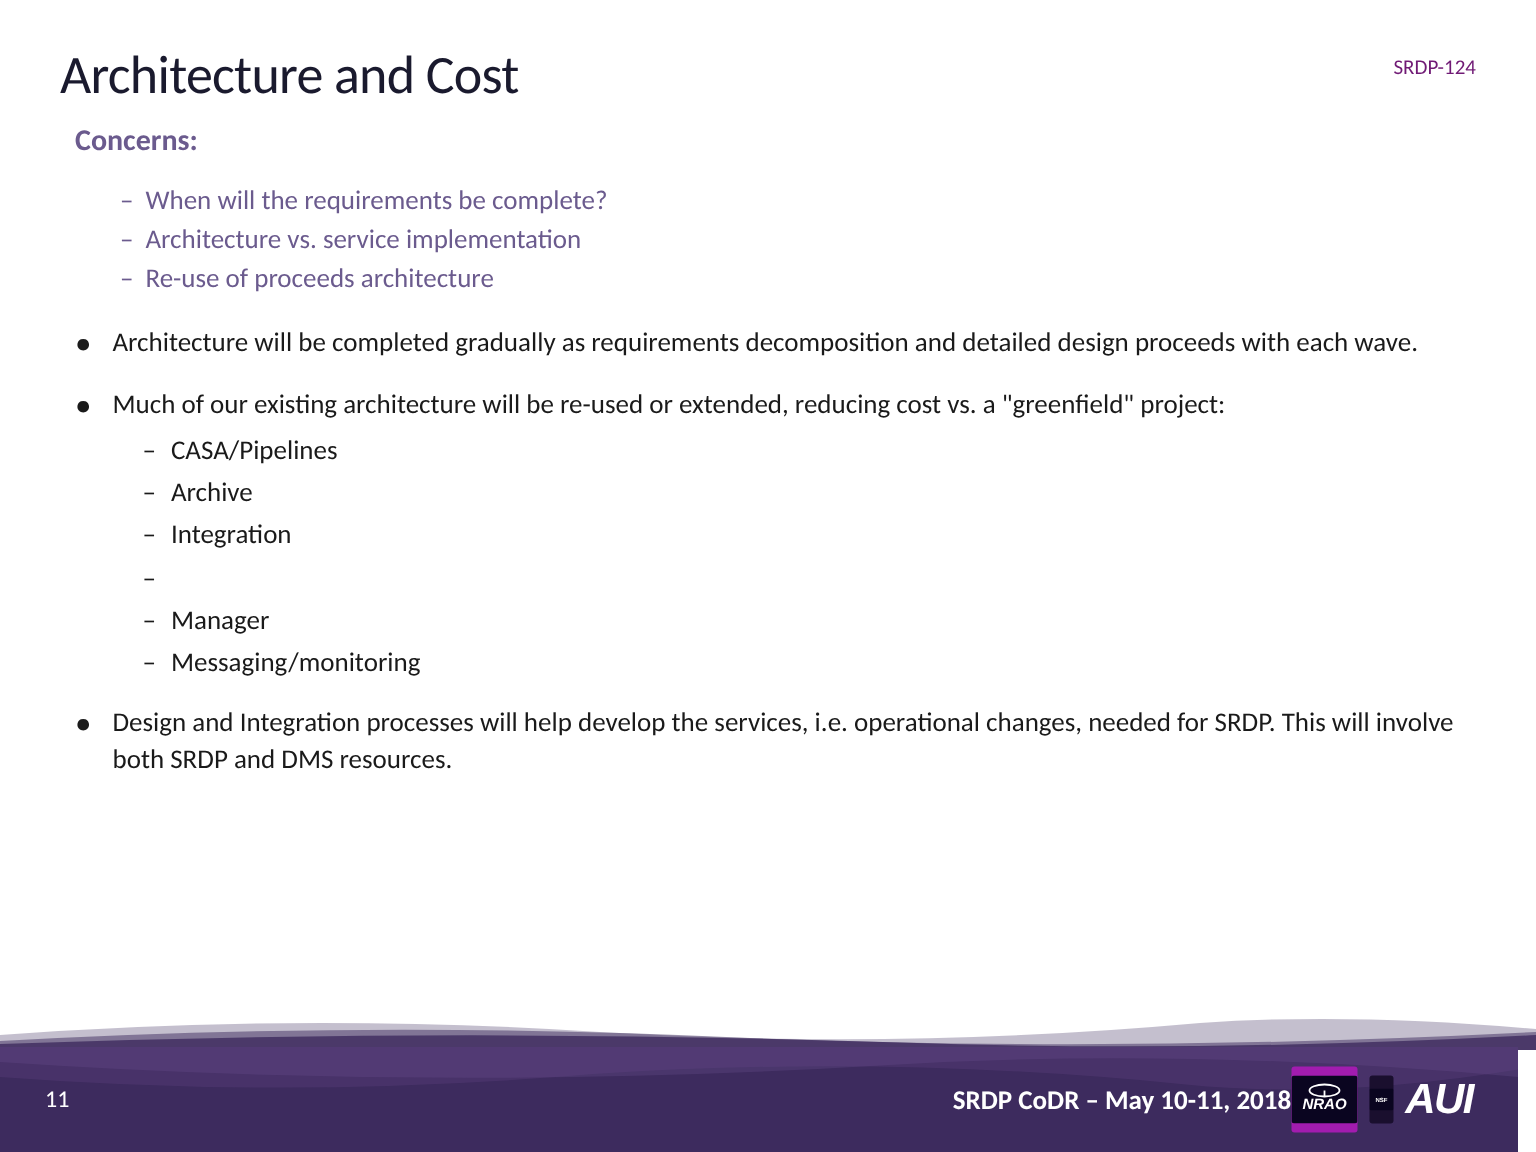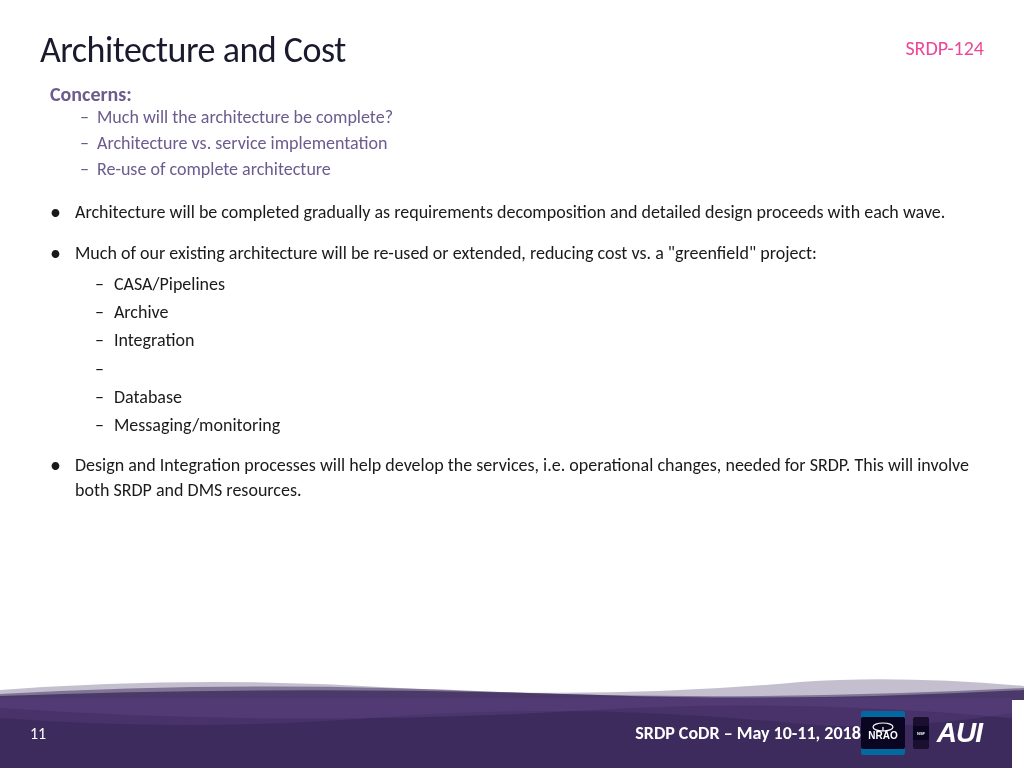--- a/index.html
+++ b/index.html
@@ -30,36 +30,36 @@
 
     .slide-title {
       font-size: 36px;
       font-weight: 400;
       color: #1a1a2e;
       font-family: 'Calibri', Arial, sans-serif;
       letter-spacing: -0.5px;
     }
 
     .slide-id {
-      font-size: 20px;
-      color: #ec4899;
+      font-size: 14px;
+      color: #701a75;
       font-weight: 400;
       margin-top: 8px;
     }
 
     
     .slide-content {
       padding: 0px 50px 10px 50px;
     }
 
     .concerns-label {
       color: #6b5b8e;
       font-size: 20px;
       font-weight: 600;
-      margin-bottom: 0;
+      margin-bottom: 16px;
     }
 
     .concerns-list {
       list-style: none;
       margin-left: 30px;
       margin-bottom: 20px;
     }
 
     .concerns-list li {
       color: #6b5b8e;
@@ -173,28 +173,29 @@
       display: flex;
       align-items: center;
       gap: 8px;
       z-index: 1;
       position: relative;
     }
 
     .logo-nrao {
       width: 44px;
       height: 44px;
-      background: #0369a1;
+      background: #a21caf;
       border-radius: 2px;
       display: flex;
       align-items: center;
       justify-content: center;
       color: white;
       font-size: 10px;
       font-weight: 700;
+      font-style: italic;
     }
 
     .logo-nsf {
       width: 16px;
       height: 32px;
       background: #1a0f2e;
       border-radius: 2px;
       display: flex;
       align-items: center;
       justify-content: center;
@@ -231,29 +232,29 @@
     <div class="slide-id">SRDP-124</div>
   </div>
 
   <div class="slide-content">
 
     <div>
       <div class="concerns-label">Concerns:</div>
       <ul class="concerns-list">
         <li>
           <span class="dash">–</span>
-          <span>Much will the architecture be complete?</span>
+          <span>When will the requirements be complete?</span>
         </li>
         <li>
           <span class="dash">–</span>
           <span>Architecture vs. service implementation</span>
         </li>
         <li>
           <span class="dash">–</span>
-          <span>Re-use of complete architecture</span>
+          <span>Re-use of proceeds architecture</span>
         </li>
       </ul>
     </div>
 
     <ul class="main-bullets">
 
       <li>
         <span class="bullet-dot">•</span>
         <div class="bullet-content">
           <span>Architecture will be completed gradually as requirements decomposition and detailed design proceeds with each wave.</span>
@@ -275,21 +276,21 @@
             </li>
             <li>
               <span class="sub-dash">–</span>
               <span>Integration</span>
             </li>
             <li>
               <span class="sub-dash">–</span>
             </li>
             <li>
               <span class="sub-dash">–</span>
-              <span>Database</span>
+              <span>Manager</span>
             </li>
             <li>
               <span class="sub-dash">–</span>
               <span>Messaging/monitoring</span>
             </li>
           </ul>
         </div>
       </li>
 
       <li>

